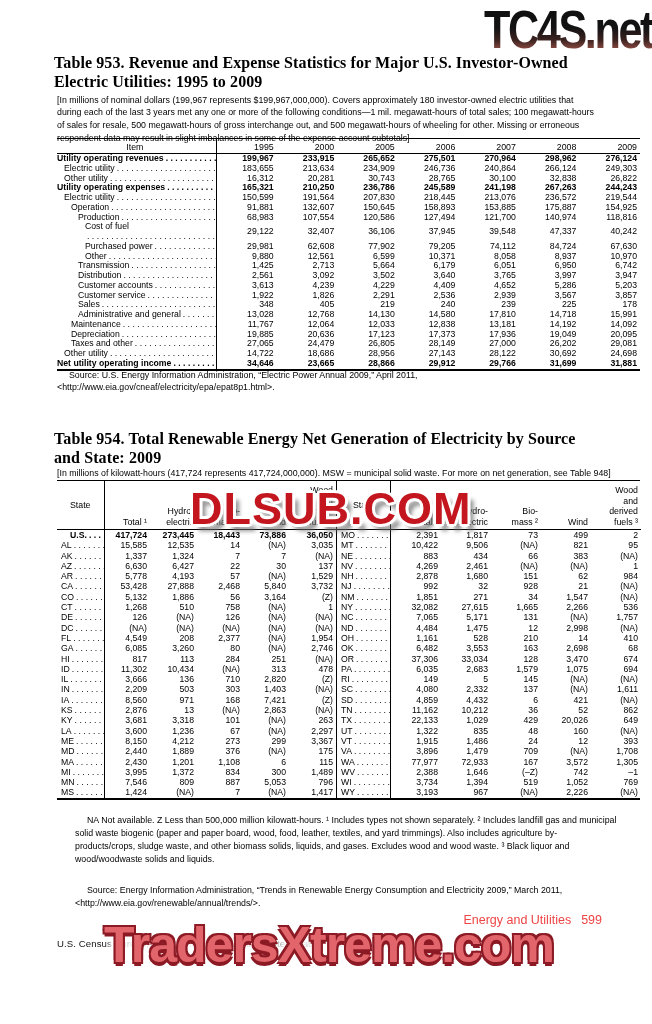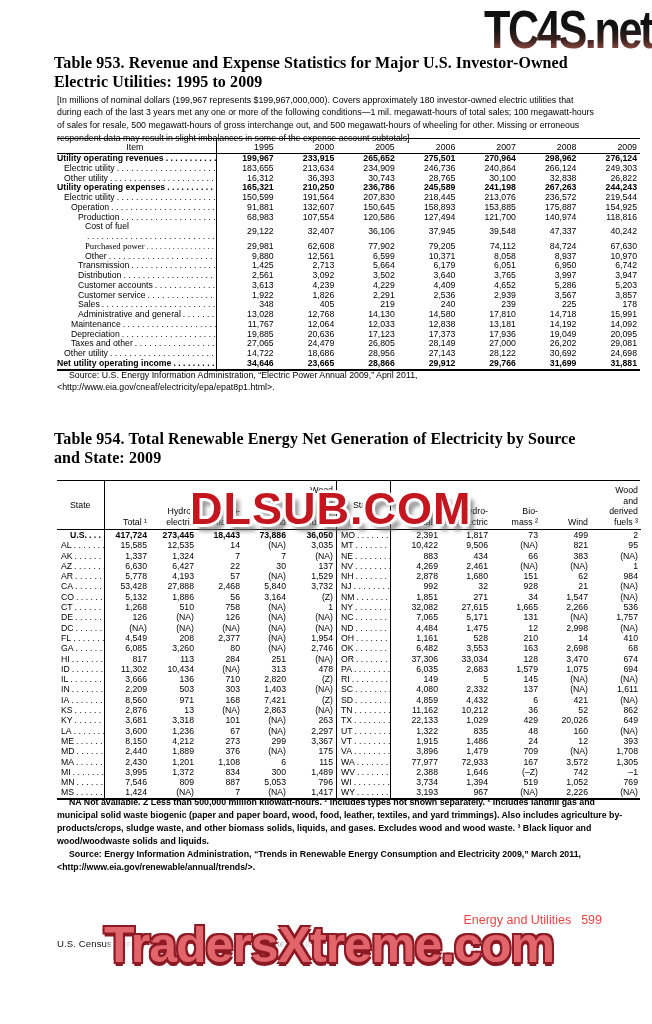--- a/index.html
+++ b/index.html
@@ -28,21 +28,21 @@
     font-family:"Liberation Serif","DejaVu Serif",serif;font-weight:bold;
     font-size:16px;line-height:19.5px;letter-spacing:0.1px;}
   .t953-title{top:42px;}
   .t954-title{top:418px;}
   .note{position:absolute;left:57px;width:541px;font-size:8.8px;line-height:12.6px;}
   .t953-note{top:85px;}
   .t954-note{top:458px;width:576px;}
   .source{position:absolute;left:57px;width:576px;font-size:8.8px;line-height:12.6px;text-indent:12px;}
   .t953-source{top:360px;}
   .footnotes{position:absolute;left:57px;top:796px;width:578px;font-size:8.8px;line-height:13px;}
-  .footnotes p{margin:0;text-indent:12px;font-weight:bold;}
+  .footnotes p{margin:18px;text-indent:12px;}
 
   
   .t953-wrap{position:absolute;left:57px;top:138px;width:583px;}
   table{border-collapse:collapse;table-layout:fixed;}
   .t953-tbl{width:583px;border-top:1px solid #000;border-bottom:2px solid #000;}
   .t953-tbl thead th{border-bottom:1px solid #000;font-weight:normal;font-size:8.8px;
     height:13px;padding:0 3px 1px 0;vertical-align:bottom;}
   .t953-tbl th.item-h{text-align:center;border-right:1px solid #000;}
   .t953-tbl th.year-h{text-align:right;}
   .t953-tbl td{font-size:8.7px;line-height:9.75px;height:9.75px;padding:0;white-space:nowrap;overflow:hidden;}
@@ -141,21 +141,21 @@
             <td class="num">249,303</td>
           </tr>
           <tr>
             <td class="item">
               <span class="cell-flex" style="padding-left: 7px;">
                 <span class="lbl">Other utility</span>
                 <span class="dots"> .  .  .  .  .  .  .  .  .  .  .  .  .  .  .  .  .  .  .  .  .  .  .  .  .  .  .  .  .  .  .  .  .  .  .  .  .  .  .  . </span>
               </span>
             </td>
             <td class="num">16,312</td>
-            <td class="num">36,393</td>
+            <td class="num">20,281</td>
             <td class="num">30,743</td>
             <td class="num">28,765</td>
             <td class="num">30,100</td>
             <td class="num">32,838</td>
             <td class="num">26,822</td>
           </tr>
           <tr class="bold">
             <td class="item">
               <span class="cell-flex">
                 <span class="lbl">Utility operating expenses</span>
@@ -225,21 +225,21 @@
             <td class="num">29,122</td>
             <td class="num">32,407</td>
             <td class="num">36,106</td>
             <td class="num">37,945</td>
             <td class="num">39,548</td>
             <td class="num">47,337</td>
             <td class="num">40,242</td>
           </tr>
           <tr>
             <td class="item">
-              <span class="cell-flex" style="padding-left: 28px; font-family: Liberation Serif, serif;">
+              <span class="cell-flex" style="padding-left: 28px;">
                 <span class="lbl">Purchased power</span>
                 <span class="dots"> .  .  .  .  .  .  .  .  .  .  .  .  .  .  .  .  .  .  .  .  .  .  .  .  .  .  .  .  .  .  .  .  .  .  .  .  .  .  .  . </span>
               </span>
             </td>
             <td class="num">29,981</td>
             <td class="num">62,608</td>
             <td class="num">77,902</td>
             <td class="num">79,205</td>
             <td class="num">74,112</td>
             <td class="num">84,724</td>
@@ -426,20 +426,21 @@
             <td class="num">31,881</td>
           </tr>
         </tbody>
     </table>
   </div>
 
   <p class="source t953-source">Source: U.S. Energy Information Administration, “Electric Power Annual 2009,” April 2011, &lt;http://www.eia.gov/cneaf/electricity/epa/epat8p1.html&gt;.</p>
 
   <h1 class="tbl-title t954-title">Table 954. Total Renewable Energy Net Generation of Electricity by Source
 and State: 2009</h1>
+  <p class="note t954-note">[In millions of kilowatt-hours (417,724 represents 417,724,000,000). MSW = municipal solid waste. For more on net generation, see Table 948]</p>
 
   <div class="t954-wrap">
     <div class="t954-left">
       <table>
         <colgroup>
           <col style="width:47px">
             <col style="width:46px">
             <col style="width:47px">
           <col style="width:46px">
             <col style="width:46px">

